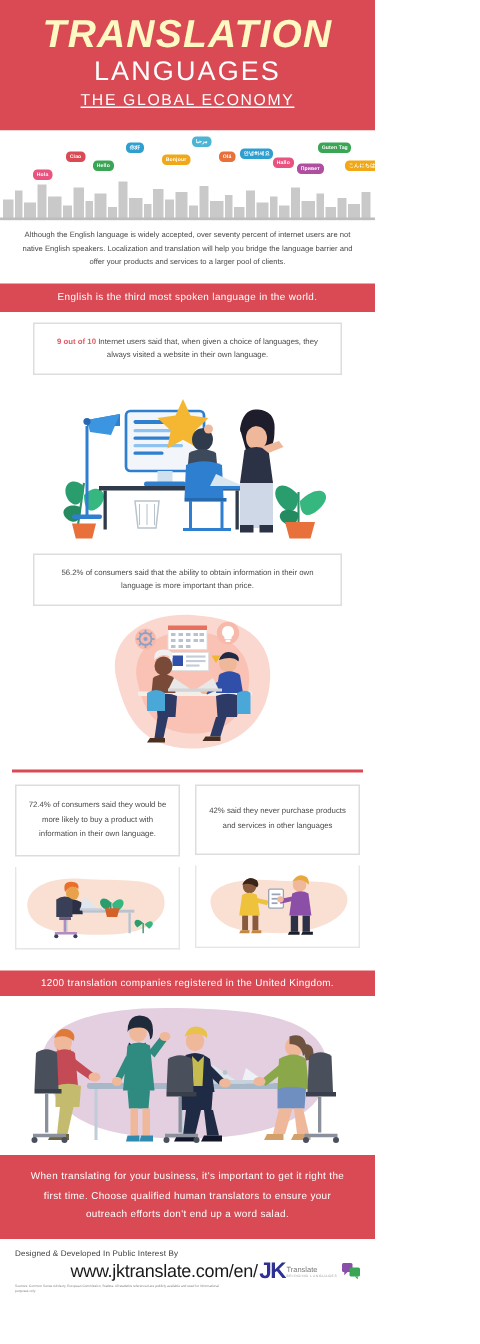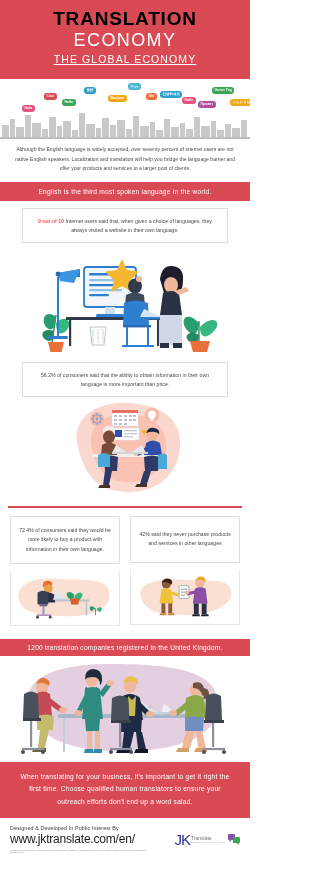--- a/index.html
+++ b/index.html
@@ -11,25 +11,26 @@
   }
   .page { position: relative; width: 250px; height: 896px; background:#fff; }
 
   
   .header {
     background: #d94a54;
     padding: 9px 8px 11px;
     text-align: center;
   }
   .h-line1 {
-    color: #000000;
-    font-size: 19px;
+    color: #fef9c3;
+    font-size: 26px;
     font-weight: bold;
     letter-spacing: 0.8px;
     line-height: 1.05;
+    font-style: italic;
   }
   .h-line2 {
     color: #ffffff;
     font-size: 18px;
     font-weight: normal;
     letter-spacing: 1.4px;
     line-height: 1.25;
   }
   .h-line3 {
     color: #ffffff;
@@ -116,36 +117,36 @@
   .hr-red { height:2px; background:#d94a54; margin: 9px 8px 0; }
 
   
   .footer {
     padding: 7px 10px 6px;
     display:flex; align-items:center; justify-content:space-between;
     background:#fff;
   }
   .f-left { text-align:left; }
   .f-credit { font-size:5.4px; color:#3a3a3a; letter-spacing:0.1px; }
-  .f-url { font-size:12px; color:#1a1a1a; letter-spacing:-0.2px; margin-top:1px; }
+  .f-url { font-size:12px; color:#1a1a1a; letter-spacing:-0.2px; margin-top:1px;margin-left:37px; }
   .f-fine { font-size:2.2px; color:#888; line-height:1.35; margin-top:3px; max-width:140px; }
   .logo { display:flex; align-items:center; gap:1px; }
-  .logo-jk { font-size:15px; font-weight:normal; color:#2e3192; letter-spacing:-1px; }
+  .logo-jk { font-size:15px; font-weight:bold; color:#2e3192; letter-spacing:-1px; }
   .logo-txt { font-size:5px; color:#777; }
   .logo-sub { font-size:2.2px; color:#999; letter-spacing:0.5px; }
   .logo-bubbles { margin-left:2px; }
 </style>
 </head>
 <body>
 
 <div class="page">
 
   <div class="header">
     <div class="h-line1">TRANSLATION</div>
-    <div class="h-line2">ECONOMY</div>
+    <div class="h-line2">LANGUAGES</div>
     <div class="h-line3">THE GLOBAL ECONOMY</div>
   </div>
 
   <div class="skyline-wrap">
     <div class="bubbles" id="bubbles">
         <div class="bub" style="left: 22px; top: 24px; background: rgb(232, 83, 127); color: rgb(232, 83, 127); padding: 0px 2.5px;"><span style="color: rgb(255, 255, 255);">Hola</span></div>
         <div class="bub" style="left: 44px; top: 12px; background: rgb(217, 74, 84); color: rgb(217, 74, 84); padding: 0px 2.5px;"><span style="color: rgb(255, 255, 255);">Ciao</span></div>
         <div class="bub" style="left: 62px; top: 18px; background: rgb(58, 166, 85); color: rgb(58, 166, 85); padding: 0px 2.5px;"><span style="color: rgb(255, 255, 255);">Hello</span></div>
         <div class="bub" style="left: 84px; top: 6px; background: rgb(47, 159, 208); color: rgb(47, 159, 208); padding: 0px 2.5px;"><span style="color: rgb(255, 255, 255);">你好</span></div>
         <div class="bub" style="left: 108px; top: 14px; background: rgb(240, 168, 24); color: rgb(240, 168, 24); padding: 0px 2.5px;"><span style="color: rgb(255, 255, 255);">Bonjour</span></div>

